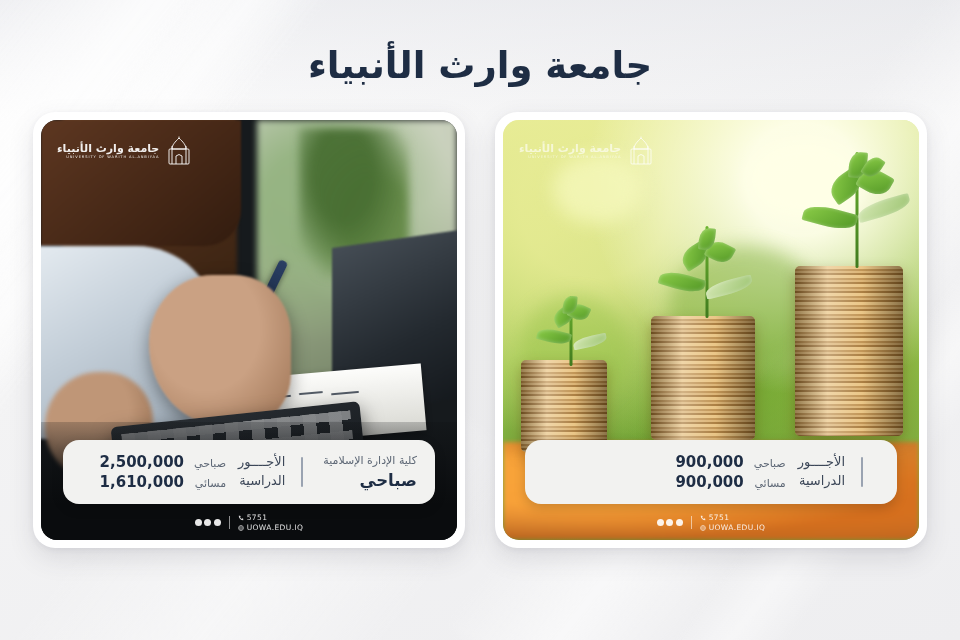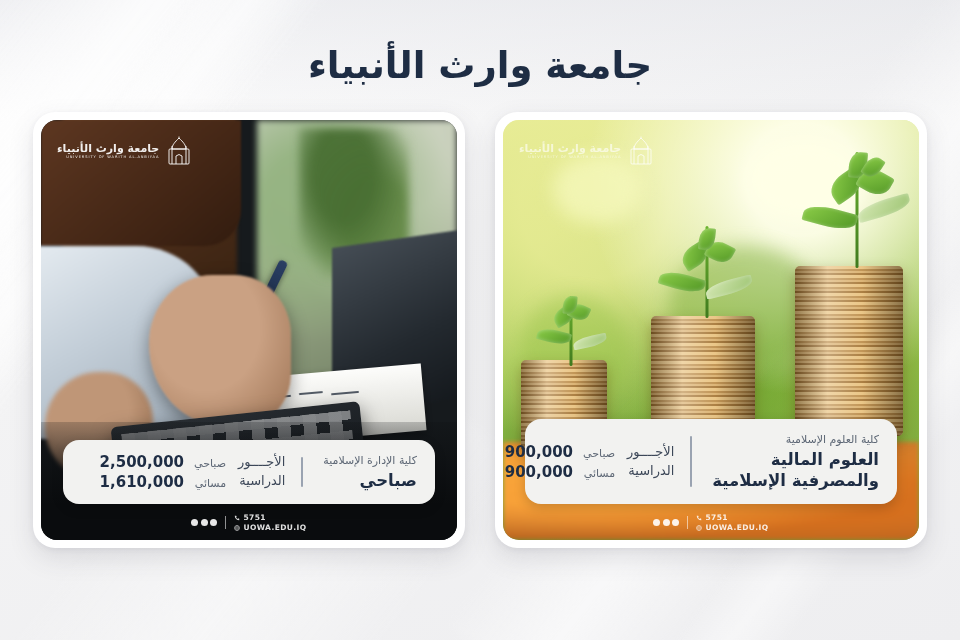--- a/index.html
+++ b/index.html
@@ -268,21 +268,21 @@
   
   .card-footer {
     position: absolute; left: 0; right: 0; bottom: 8px;
     display: flex; justify-content: center; align-items: center; gap: 5px;
     z-index: 7; color: rgba(255,255,255,.88);
     font-size: 7px; letter-spacing: .4px;
   }
   .cf-col { display: flex; flex-direction: column; gap: 1px; direction: ltr; }
   .cf-line { display: flex; align-items: center; gap: 3px; }
   .cf-ico { width: 6px; height: 6px; opacity: .85; display:inline-block; }
-  .cf-text { font-weight: 700; font-size: 7.5px; }
+  .cf-text { font-weight: 400; font-size: 7.5px; }
   .cf-bar { width: 1px; height: 13px; background: rgba(255,255,255,.55); margin: 0 3px; }
   .socials { display: flex; gap: 2.5px; }
   .soc {
     width: 7px; height: 7px; border-radius: 50%;
     background: rgba(255,255,255,.9);
     display: inline-block;
   }
 </style>
 </head>
 <body>
@@ -357,25 +357,20 @@
             </g>
           </svg>
         </span>
         <span class="wordmark">
           <span class="wm-ar">جامعة وارث الأنبياء</span>
           <span class="wm-en">UNIVERSITY OF WARITH AL-ANBIYAA</span>
         </span>
       </div>
 
       <div class="info-panel">
-        <div class="dept-block">
-          <div class="dept-college">كلية العلوم الإسلامية</div>
-          <div class="dept-name">العلوم المالية
-والمصرفية الإسلامية</div>
-        </div>
         <div class="divider"></div>
         <div class="fees-block">
           <div class="fees-label">الأجــــور
 الدراسية</div>
           <div class="fees-rows">
             <div class="fee-row">
               <span class="fee-shift">صباحي</span>
               <span class="fee-amount">900,000</span>
             </div>
             <div class="fee-row">

